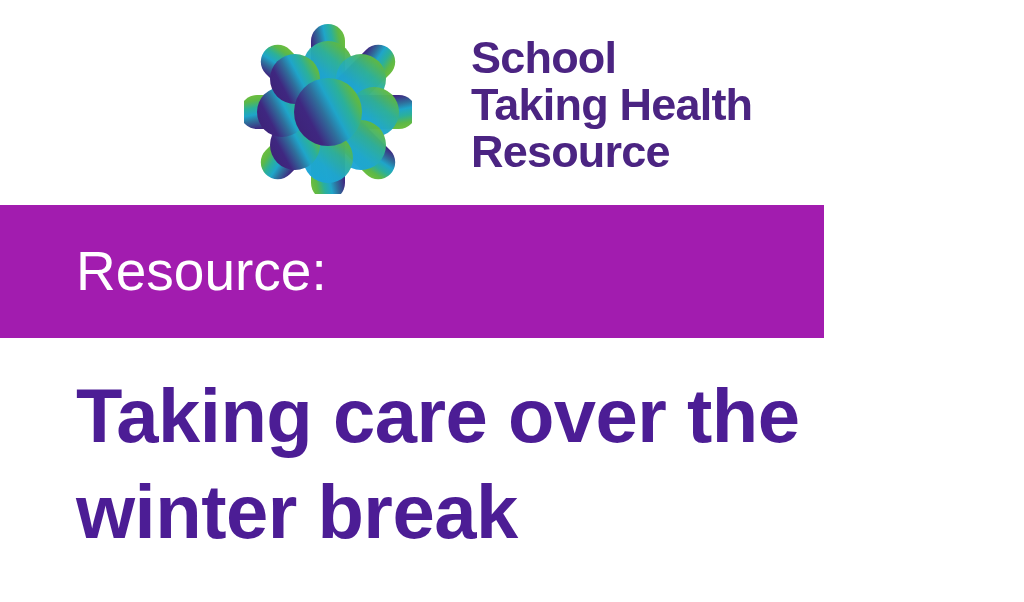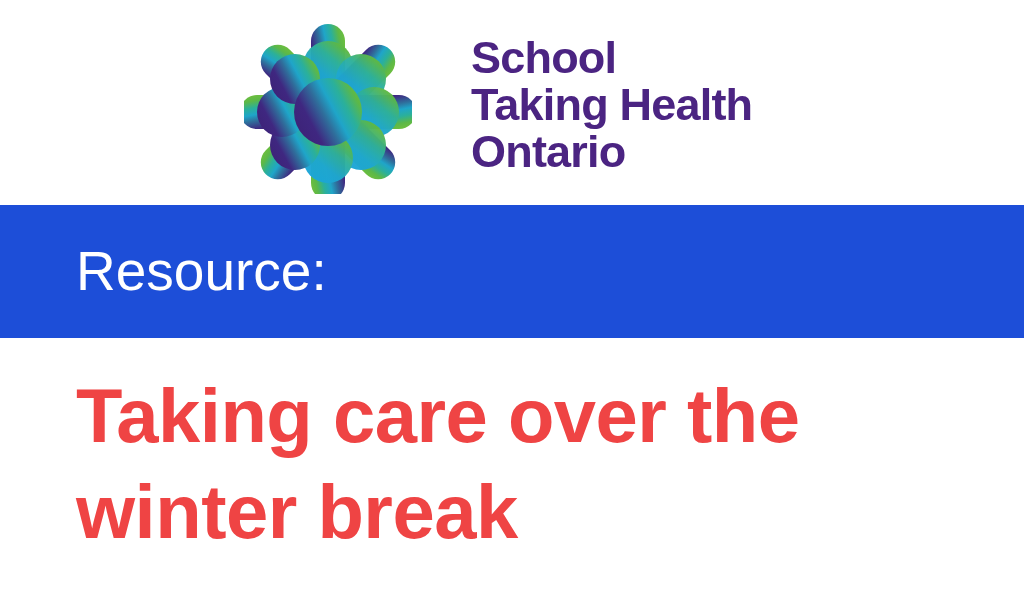--- a/index.html
+++ b/index.html
@@ -64,23 +64,23 @@
     letter-spacing: -0.8px;
     color: #4b2482;
     white-space: nowrap;
   }
 
   
   .eyebrow-band {
     position: absolute;
     left: 0;
     top: 205px;
-    width: 1024px;
+    width: 824px;
     height: 133px;
-    background: #1d4ed8;
+    background: #a21caf;
   }
   .eyebrow-label {
     position: absolute;
     left: 76px;
     top: 36px;
     font-family: "Liberation Sans", sans-serif;
     font-weight: 400;
     font-size: 55px;
     line-height: 60px;
     color: #ffffff;
@@ -101,21 +101,21 @@
     position: absolute;
     left: 76px;
     top: 30px;
     width: 840px;
     margin: 0;
     font-family: "Liberation Sans Narrow", "Liberation Sans", sans-serif;
     font-weight: 700;
     font-size: 76px;
     line-height: 96px;
     letter-spacing: -0.5px;
-    color: #ef4444;
+    color: #4c1d95;
   }
 </style>
 </head>
 <body>
 
 <div class="card">
 
   <header class="brand-header">
 
     <div class="brand-logo">
@@ -165,21 +165,21 @@
             <circle cx="-33" cy="-33" r="25"></circle>
             <circle cx="0" cy="0" r="34"></circle>
           </g>
         </g>
       </svg>
     </div>
 
     <div class="brand-wordmark">
       <span class="brand-line">School</span>
       <span class="brand-line">Taking Health</span>
-      <span class="brand-line">Ontario</span>
+      <span class="brand-line">Resource</span>
     </div>
 
   </header>
 
   <div class="eyebrow-band">
     <span class="eyebrow-label">Resource:</span>
   </div>
 
   <div class="title-area">
     <h1 class="resource-title">Taking care over the winter break</h1>

